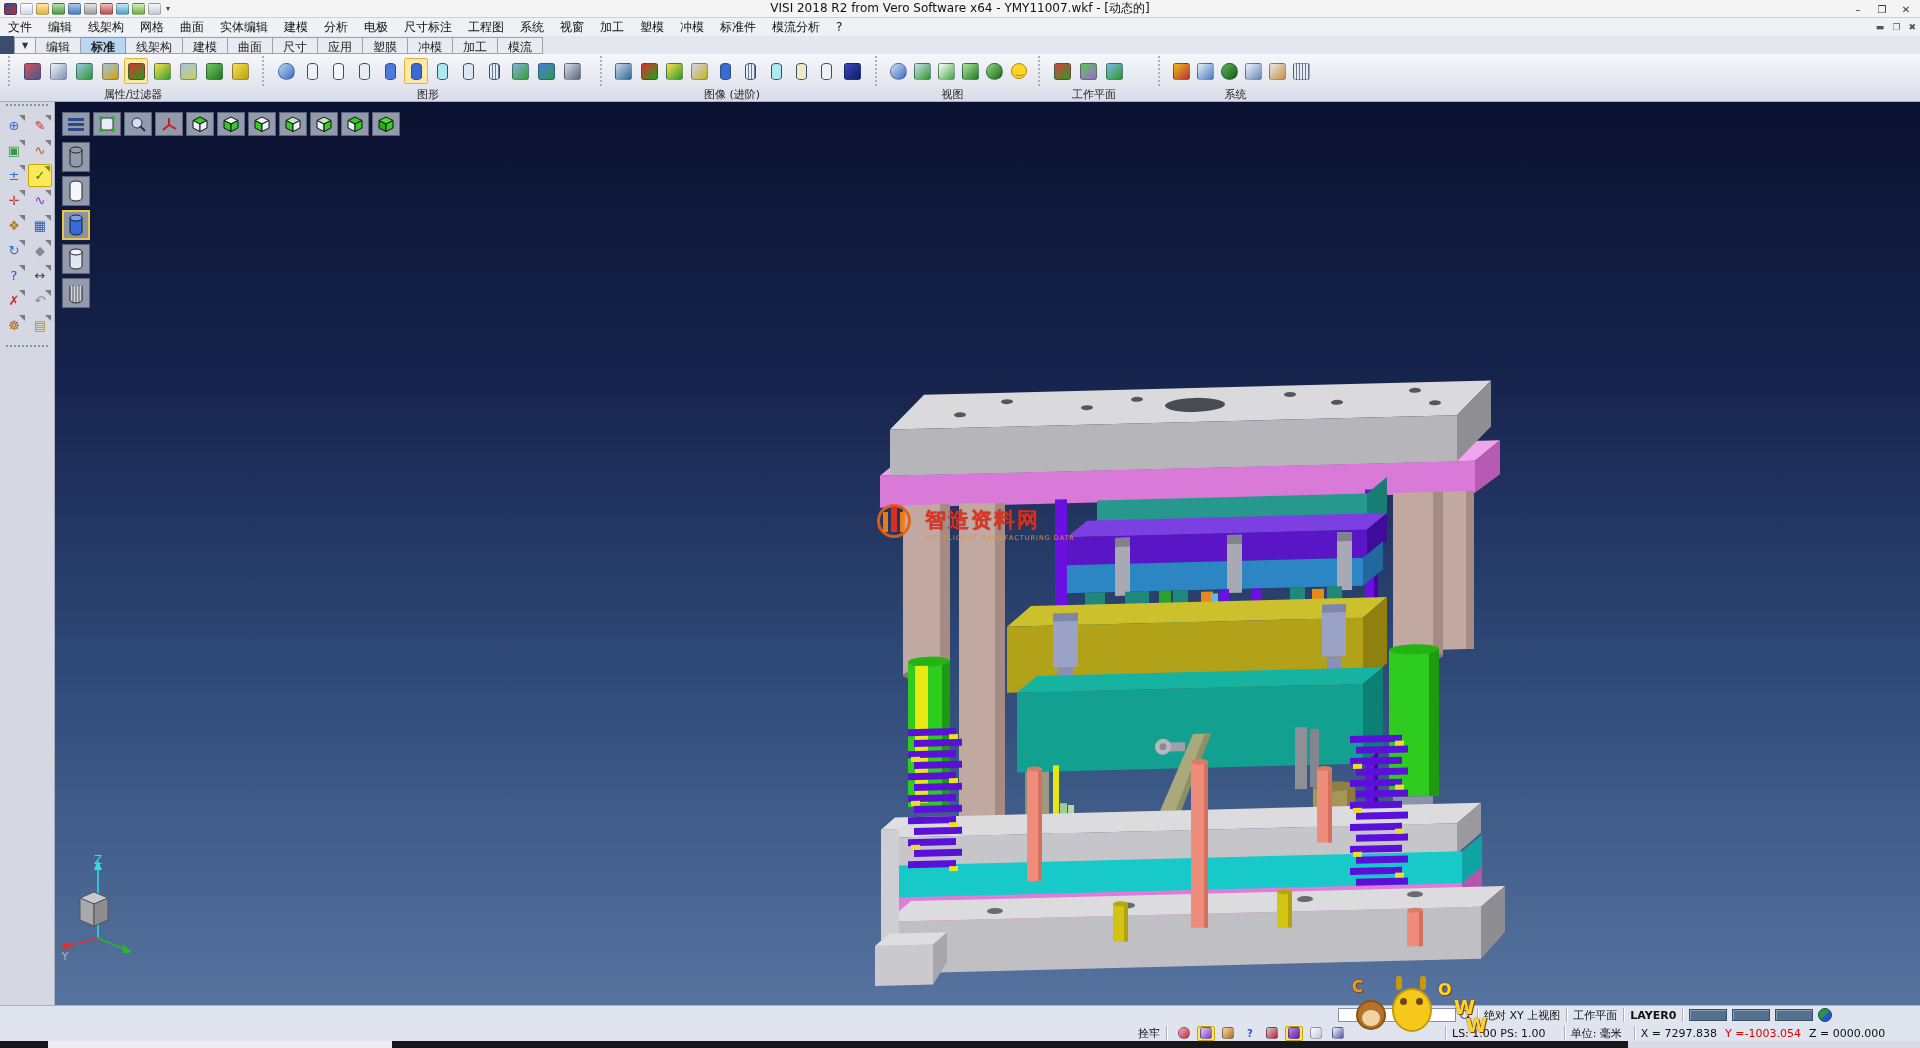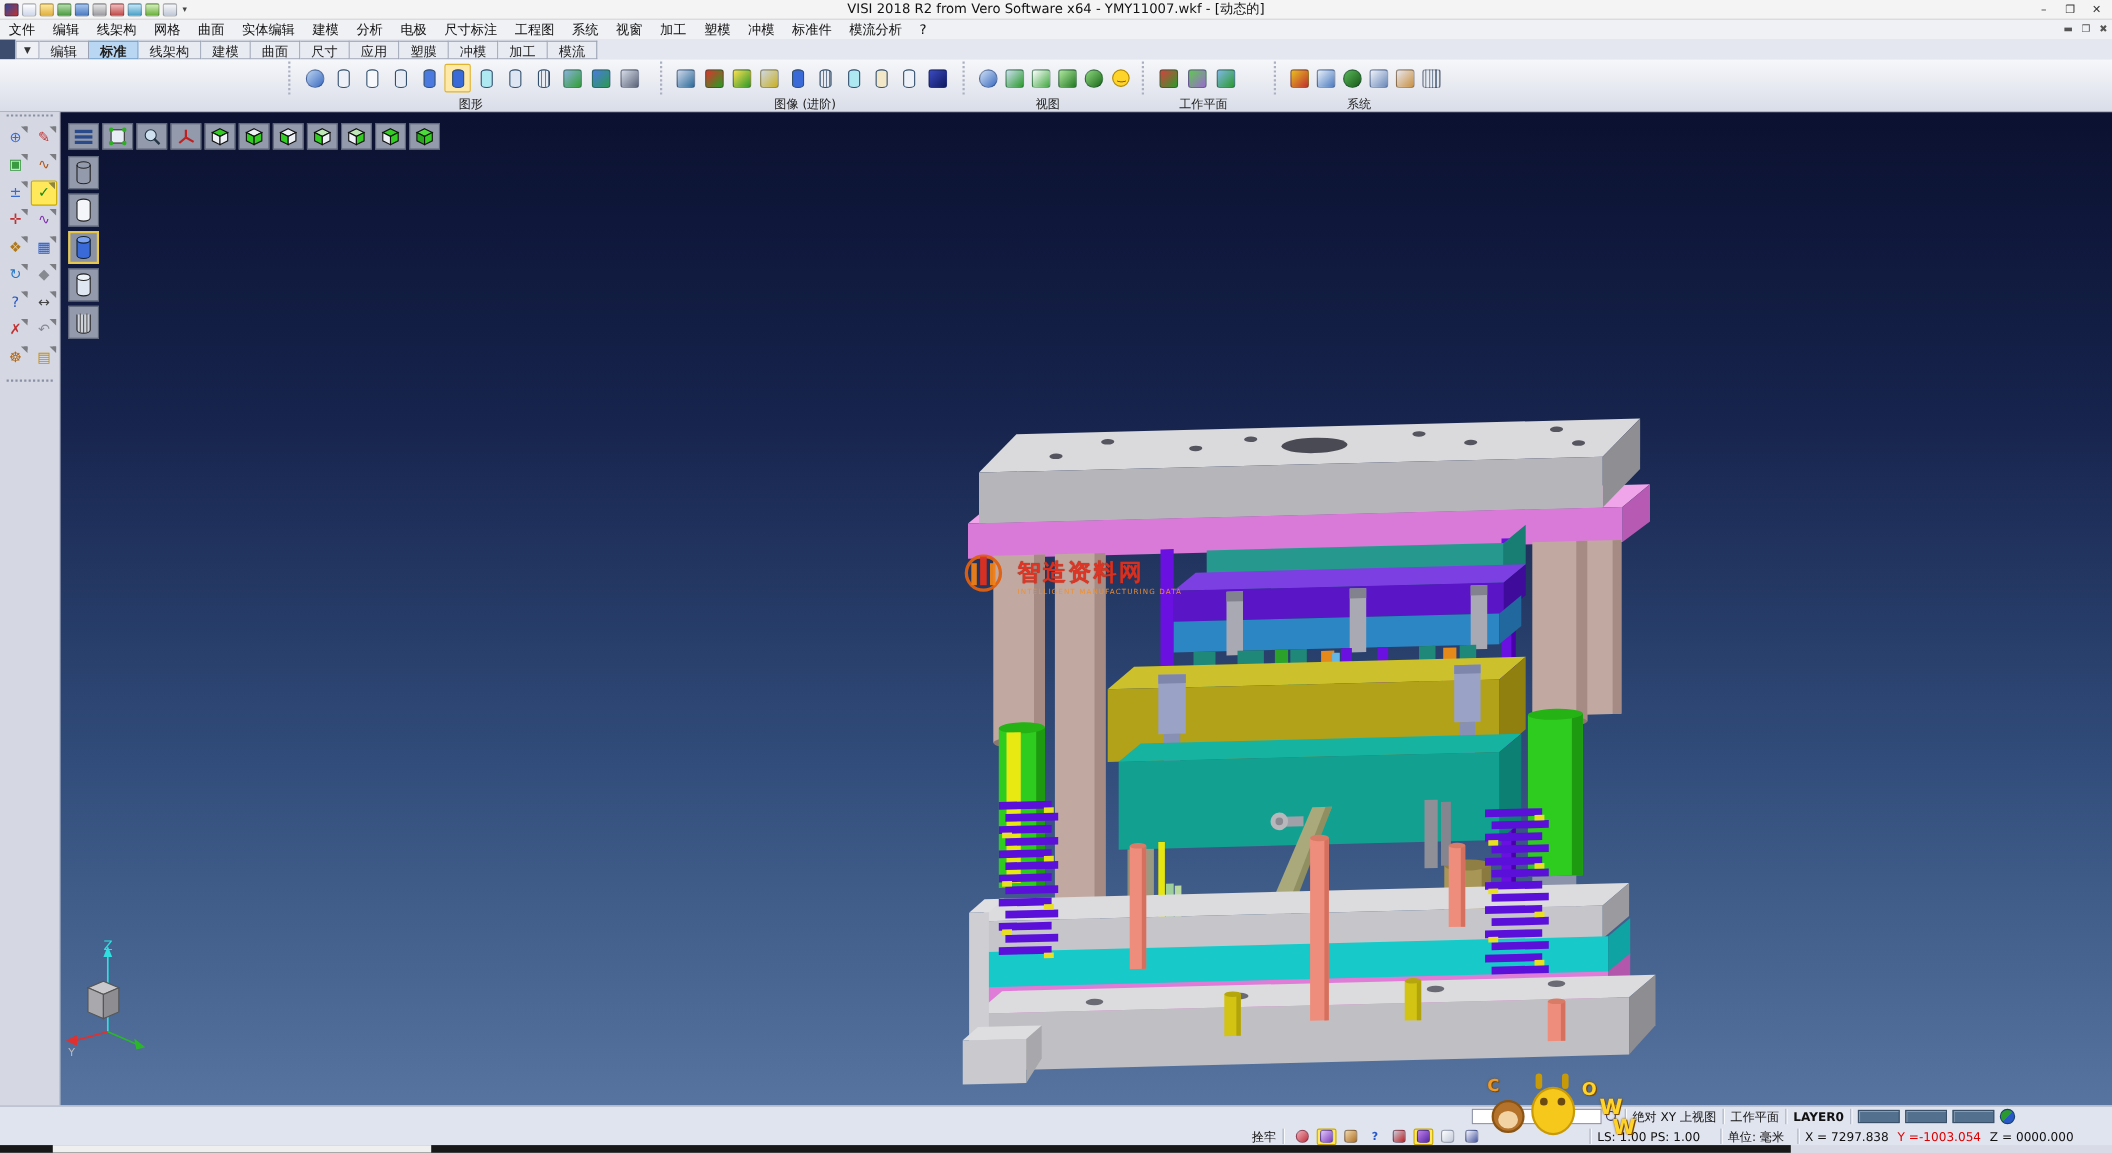--- a/index.html
+++ b/index.html
@@ -146,20 +146,52 @@
   <span class="tab">曲面</span>
   <span class="tab">尺寸</span>
   <span class="tab">应用</span>
   <span class="tab">塑膜</span>
   <span class="tab">冲模</span>
   <span class="tab">加工</span>
   <span class="tab">模流</span>
 </div>
 
 <div id="toolbar">
+  <div class="tgroup" style="left:8px;width:250px;">
+    <div class="ticons">
+      <span class="tcell">
+          <i class="blob" style="--a:#e05050;--b:#3a5a9a;"></i>
+        </span>
+      <span class="tcell">
+          <i class="blob" style="--a:#f0f4ff;--b:#8090b0;"></i>
+        </span>
+      <span class="tcell">
+          <i class="blob" style="--a:#9ec4ee;--b:#2a9a2a;"></i>
+        </span>
+      <span class="tcell">
+          <i class="blob" style="--a:#9ec4ee;--b:#d8a000;"></i>
+        </span>
+      <span class="tcell sel">
+          <i class="blob" style="--a:#e03030;--b:#20a020;"></i>
+        </span>
+      <span class="tcell">
+          <i class="blob" style="--a:#ffe050;--b:#30a030;"></i>
+        </span>
+      <span class="tcell">
+          <i class="blob" style="--a:#9ec4ee;--b:#d0d050;"></i>
+        </span>
+      <span class="tcell">
+          <i class="blob" style="--a:#70c860;--b:#207820;"></i>
+        </span>
+      <span class="tcell">
+          <i class="blob" style="--a:#f0e060;--b:#c0a000;"></i>
+        </span>
+    </div>
+    <div class="tlabel">属性/过滤器</div>
+  </div>
 
   <div class="tgroup" style="left:262px;width:332px;">
     <div class="ticons">
       <span class="tcell">
           <i class="blob" style="--a:#bcd4f0;--b:#3a6ac0;border-radius:50%;"></i>
         </span>
       <span class="tcell">
           <i class="cylic" style="--a:#eef2f8;"></i>
         </span>
       <span class="tcell">

